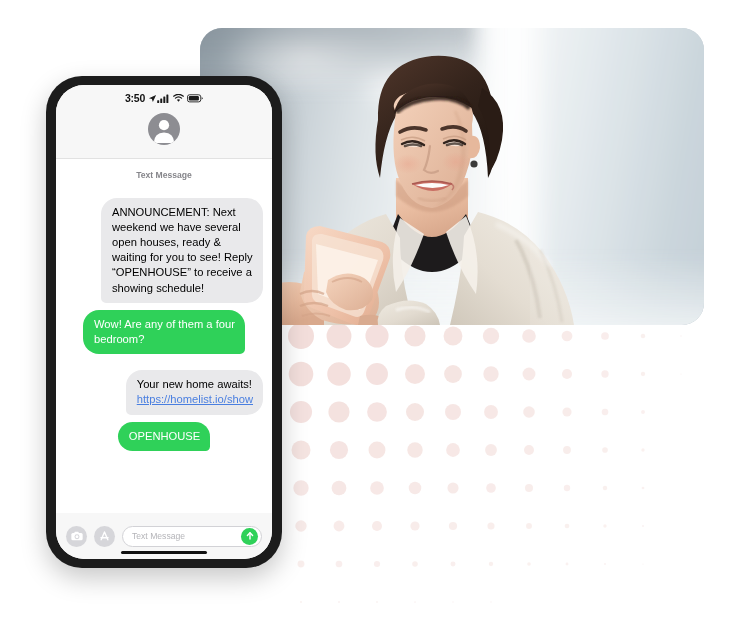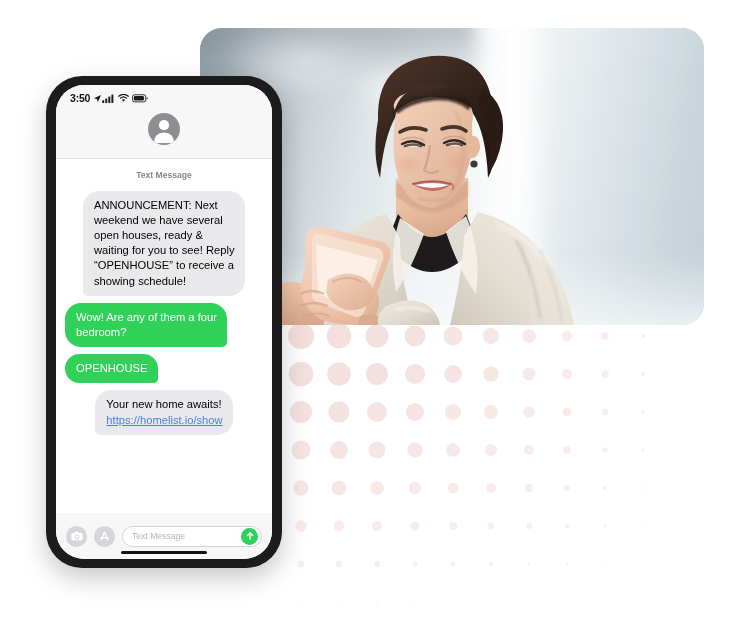--- a/index.html
+++ b/index.html
@@ -118,21 +118,21 @@
     display: flex;
     flex-direction: column;
   }
 
   
   .status-bar {
     height: 26px;
     flex: 0 0 26px;
     display: flex;
     align-items: center;
-    justify-content: flex-start;
+    justify-content: center;
     padding: 0 14px 0 14px;
     background: #f7f7f7;
   }
   .status-left {
     display: flex;
     align-items: center;
     gap: 3px;
     font-size: 10.5px;
     font-weight: bold;
     color: #121212;
@@ -168,22 +168,22 @@
   .convo-meta {
     text-align: center;
     color: #8b8b90;
     font-size: 8.6px;
     line-height: 11.5px;
     margin-bottom: 9px;
   }
   .convo-meta .meta-title { font-weight: bold; color: #86868b; }
 
   .row { display: flex; margin-bottom: 7px; }
-  .row.in  { justify-content: center; }
-  .row.out { justify-content: flex-start; }
+  .row.in  { justify-content: flex-end; margin-top: 16px; }
+  .row.out { justify-content: center; }
 
   .bubble {
     position: relative;
     max-width: 162px;
     padding: 7px 10px 7px 11px;
     border-radius: 16px;
     font-size: 11.2px;
     line-height: 15.2px;
     word-wrap: break-word;
   }
@@ -543,29 +543,29 @@
 
         <div class="row in">
           <div class="bubble in">ANNOUNCEMENT: Next weekend we have several open houses, ready &amp; waiting for you to see! Reply “OPENHOUSE” to receive a showing schedule!</div>
         </div>
 
         <div class="row out">
           <div class="bubble out">Wow! Are any of them a four bedroom?</div>
         </div>
 
 
-        <div class="row out">
-          <div class="bubble out">OPENHOUSE</div>
-        </div>
-
         <div class="row in">
           <div class="bubble in">
             <span>Your new home awaits!</span><br>
             <span class="link">https://homelist.io/show</span>
           </div>
+        </div>
+
+        <div class="row out">
+          <div class="bubble out">OPENHOUSE</div>
         </div>
       </div>
 
       <div class="input-bar">
         <div class="circ-btn">
           <svg width="12" height="10" viewBox="0 0 14 11">
             <rect x="0.4" y="2" width="13.2" height="8.6" rx="1.8" fill="#ffffff"></rect>
             <rect x="4" y="0.4" width="5" height="2.4" rx="0.8" fill="#ffffff"></rect>
             <circle cx="7" cy="6.3" r="2.9" fill="#d6d6da"></circle>
             <circle cx="7" cy="6.3" r="1.7" fill="#ffffff"></circle>

